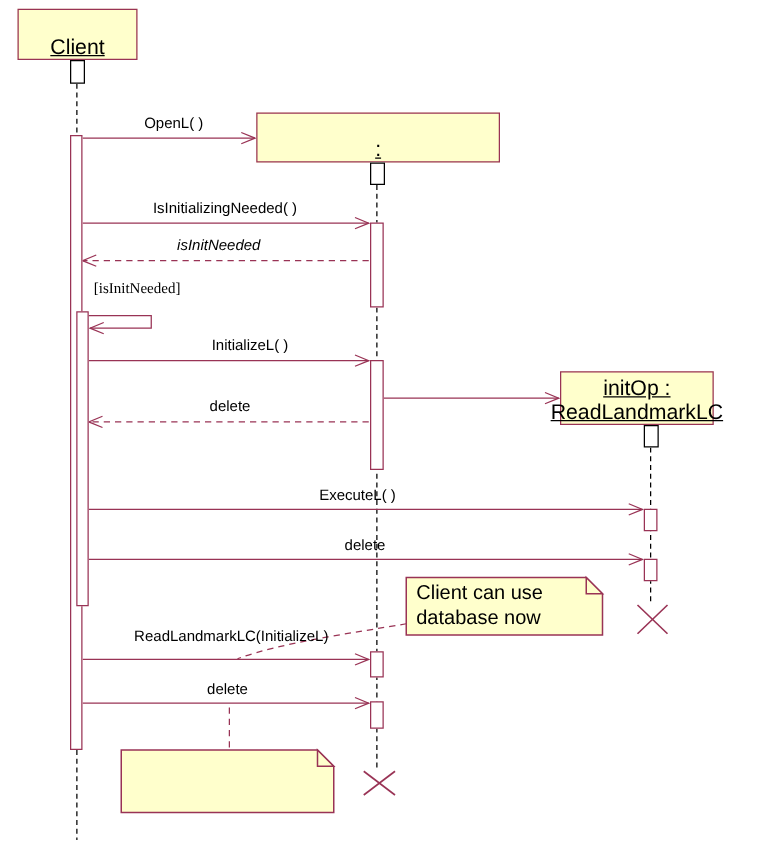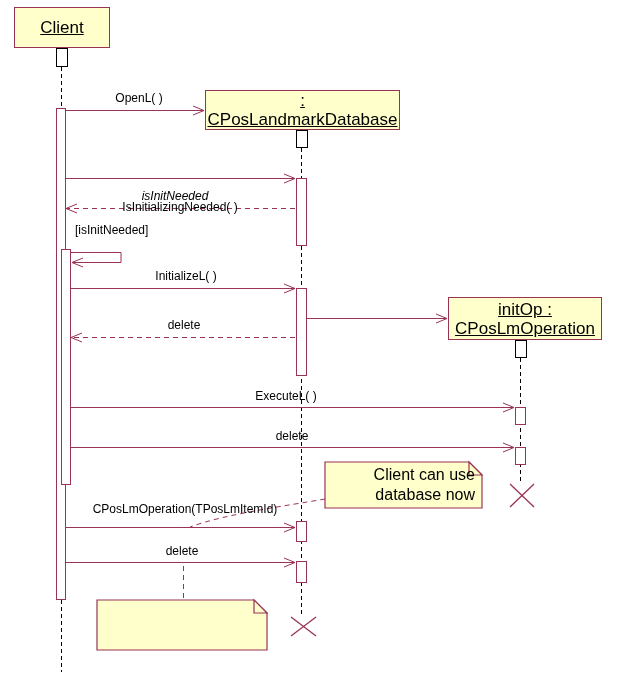--- a/index.html
+++ b/index.html
@@ -3,38 +3,38 @@
 <meta charset="utf-8">
 <style>
   html,body { margin:0; padding:0; background:#ffffff; }
   .canvas {
     position:relative; width:620px; height:688px; background:#ffffff;
     font-family:"Liberation Sans", sans-serif; overflow:hidden; color:#000;
   }
   svg.overlay { position:absolute; left:0; top:0; display:block; }
   .obj-box {
     position:absolute; background:#FFFFCC; border:1px solid #993355;
-    display:flex; flex-direction:column; align-items:center; justify-content:center;
+    display:flex; flex-direction:column; align-items:center; justify-content:flex-end;
     box-sizing:border-box;
   }
   .obj-box span {
     display:block; text-decoration:underline; font-size:17px; line-height:19px;
     white-space:nowrap; text-align:center;
   }
   .stub {
     position:absolute; background:#ffffff; border:1px solid #000000; box-sizing:border-box;
   }
   .bar {
     position:absolute; background:#ffffff; border:1px solid #993355; box-sizing:border-box;
   }
   .msg-label {
     position:absolute; font-size:12px; line-height:18px; white-space:nowrap;
     transform:translateX(-50%);
   }
-  .msg-label.left-align { transform:none; }
+  .msg-label.left-align { transform:none;font-family:Liberation Serif, serif; }
   .note-text {
     position:absolute; font-size:16px; line-height:20px; white-space:pre-line;
   }
 </style>
 </head>
 <body>
 
 <div class="canvas">
 
   <svg class="overlay" width="620" height="688" viewBox="0 0 620 688">
@@ -116,50 +116,49 @@
       <path d="M 254 600 L 267 613 L 254 613 Z"></path>
     </g>
   </svg>
 
   <div class="obj-box" style="left:14px; top:7px; width:96px; height:41px;">
     <span>Client</span>
   </div>
 
   <div class="obj-box" style="left:205px; top:90px; width:195px; height:40px;">
     <span>:</span>
-    <span>CPosLandmarkDatabase</span>
   </div>
 
-  <div class="obj-box" style="left:448px; top:297px; width:154px; height:43px;">
+  <div class="obj-box" style="left:448px; top:297px; width:123px; height:43px;">
     <span>initOp :</span>
-    <span>CPosLmOperation</span>
+    <span>ReadLandmarkLC</span>
   </div>
 
   <div class="stub" style="left:56px; top:48px; width:12px; height:19px;"></div>
   <div class="stub" style="left:296px; top:130px; width:12px; height:18px;"></div>
   <div class="stub" style="left:515px; top:340px; width:12px; height:18px;"></div>
 
   <div class="bar" style="left:56px; top:108px; width:10px; height:492px;"></div>
   <div class="bar" style="left:61px; top:249px; width:10px; height:236px;"></div>
 
   <div class="bar" style="left:296px; top:178px; width:11px; height:68px;"></div>
   <div class="bar" style="left:296px; top:288px; width:11px; height:88px;"></div>
   <div class="bar" style="left:296px; top:521px; width:11px; height:21px;"></div>
   <div class="bar" style="left:296px; top:561px; width:11px; height:22px;"></div>
 
   <div class="bar" style="left:515px; top:407px; width:11px; height:18px;"></div>
   <div class="bar" style="left:515px; top:447px; width:11px; height:18px;"></div>
 
   <div class="msg-label" style="left:139px; top:89px;">OpenL( )</div>
-  <div class="msg-label" style="left:180px; top:157px;margin-top:41px;">IsInitializingNeeded( )</div>
+  <div class="msg-label" style="left:180px; top:157px;">IsInitializingNeeded( )</div>
   <div class="msg-label" style="left:175px; top:187px;font-style:italic;">isInitNeeded</div>
   <div class="msg-label left-align" style="left:75px; top:221px;">[isInitNeeded]</div>
-  <div class="msg-label" style="left:186px; top:267px;">InitializeL( )</div>
+  <div class="msg-label" style="left:200px; top:267px;">InitializeL( )</div>
   <div class="msg-label" style="left:184px; top:316px;">delete</div>
   <div class="msg-label" style="left:286px; top:387px;text-align:right;">ExecuteL( )</div>
   <div class="msg-label" style="left:292px; top:427px;">delete</div>
-  <div class="msg-label" style="left:185px; top:500px;">CPosLmOperation(TPosLmItemId)</div>
+  <div class="msg-label" style="left:185px; top:500px;">ReadLandmarkLC(InitializeL)</div>
   <div class="msg-label" style="left:182px; top:542px;">delete</div>
 
-  <div class="note-text" style="left:333px; top:465px; width:142px;text-align:right;">Client can use
+  <div class="note-text" style="left:333px; top:465px; width:142px;">Client can use
 database now</div>
 
 </div>
 
 </body></html>

